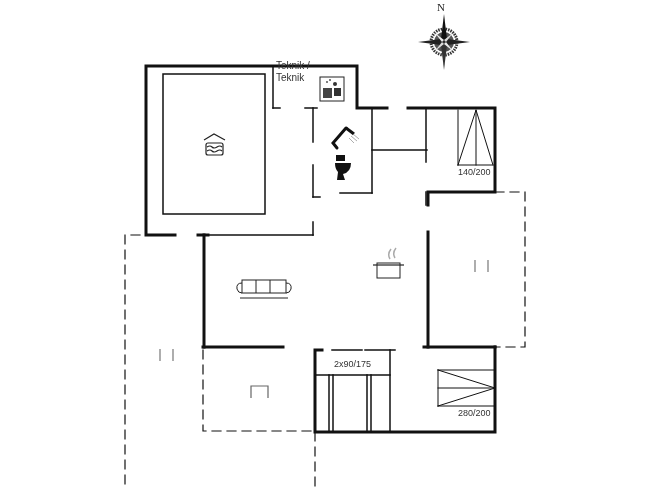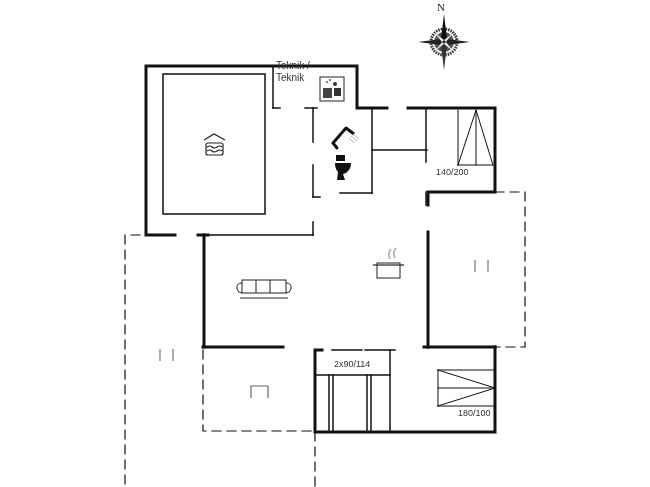--- a/index.html
+++ b/index.html
@@ -144,15 +144,15 @@
   </g>
 </svg>
 
 <div class="north">N</div>
 
 <div class="lbl lbl-tek" style="left:276px; top:60px;">
   <div>Teknik /</div>
   <div>Teknik</div>
 </div>
 
-<div class="lbl" style="left:436px; top:167px;">140/200</div>
-<div class="lbl" style="left:334px; top:359px;">2x90/114</div>
-<div class="lbl" style="left:458px; top:408px;">180/100</div>
+<div class="lbl" style="left:458px; top:167px;">140/200</div>
+<div class="lbl" style="left:334px; top:359px;">2x90/175</div>
+<div class="lbl" style="left:458px; top:408px;">280/200</div>
 
 </body></html>

